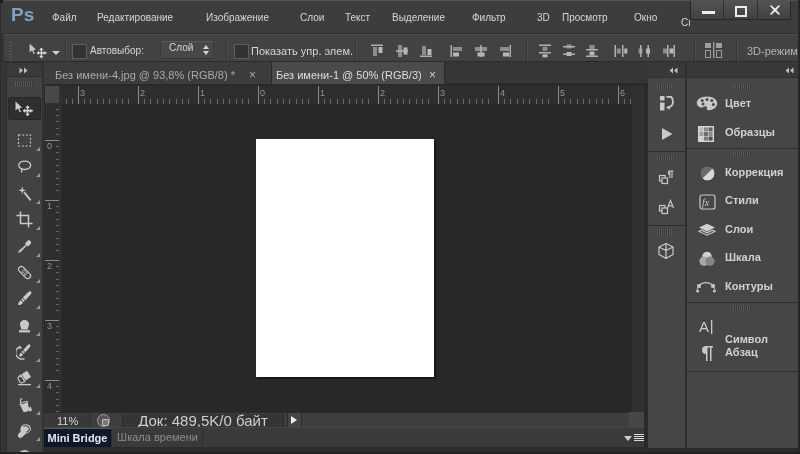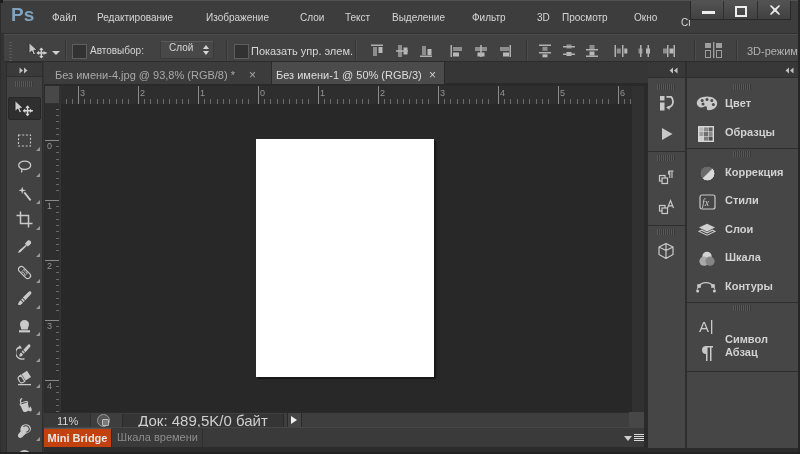--- a/index.html
+++ b/index.html
@@ -350,21 +350,21 @@
       <div class="abs" style="left:0;top:0;width:46px;height:14px;background:#393939;border-right:1px solid #313131;"></div>
   <div class="abs" style="left:13px;top:2px;font-size:11px;color:#d8d8d8;">11%</div>
   <div class="abs" style="left:53px;top:1px;width:11px;height:11px;border-radius:50%;border:1px solid #9a9a9a;background:#565656;"></div>
       <div class="abs" style="left:58px;top:6px;width:5px;height:5px;background:#7a7a7a;border:1px solid #bdbdbd;border-radius:1px;"></div>
   <div class="abs" style="left:78px;top:1px;width:160px;height:13px;background:#353535;border-left:1px solid #2a2a2a;border-right:1px solid #2a2a2a;text-align:center;font-size:15px;color:#cfcfcf;line-height:13px;">Док: 489,5K/0 байт</div>
   <div class="abs" style="left:243px;top:0px;width:13px;height:14px;background:#454545;border-left:1px solid #2a2a2a;border-right:1px solid #2a2a2a;"></div>
       <div class="abs" style="left:247px;top:3px;width:0;height:0;border-left:6px solid #f0f0f0;border-top:4.5px solid rgba(0,0,0,0);border-bottom:4.5px solid rgba(0,0,0,0);"></div>
 </div>
 
 <div class="abs" style="left:44px;top:427px;width:604px;height:20px;background:#3a3a3a;border-top:1px solid #464646;box-sizing:border-box;">
-  <div class="abs" style="left:0px;top:0px;width:68px;height:19px;background:#c2410c;border-top:1px solid #565656;border-right:1px solid #2e2e2e;box-sizing:border-box;color:#e8e8e8;font-size:11px;font-weight:bold;text-align:center;line-height:18px;">Mini Bridge</div>
+  <div class="abs" style="left:0px;top:0px;width:68px;height:19px;background:#0f172a;border-top:1px solid #565656;border-right:1px solid #2e2e2e;box-sizing:border-box;color:#e8e8e8;font-size:11px;font-weight:bold;text-align:center;line-height:18px;">Mini Bridge</div>
   <div class="abs" style="left:69px;top:0px;width:89px;height:19px;border-right:1px solid #2e2e2e;color:#8d8d8d;font-size:11px;text-align:center;line-height:19px;">Шкала времени</div>
   <div class="abs" style="left:580px;top:8px;width:0;height:0;border-top:5px solid #cfcfcf;border-left:4.5px solid rgba(0,0,0,0);border-right:4.5px solid rgba(0,0,0,0);"></div>
   <div class="abs" style="left:590px;top:6px;width:10px;height:7px;background:repeating-linear-gradient(0deg,#dadada 0 1px,rgba(0,0,0,0) 1px 2px);"></div>
 </div>
 <div class="abs" style="left:44px;top:447px;width:604px;height:7px;background:#2c2c2c;"></div>
 
 <div id="toolbar">
 <div class="abs" style="left:6px;top:62px;width:37px;height:392px;background:#424242;border:1px solid #2e2e2e;border-bottom:none;box-sizing:border-box;"></div>
 <div class="abs" style="left:7px;top:63px;width:35px;height:14px;background:#3a3a3a;border-bottom:1px solid #2e2e2e;box-sizing:border-box;"></div>
 <svg class="abs" style="left:19px;top:67px;" width="10" height="7" viewBox="0 0 10 7">

